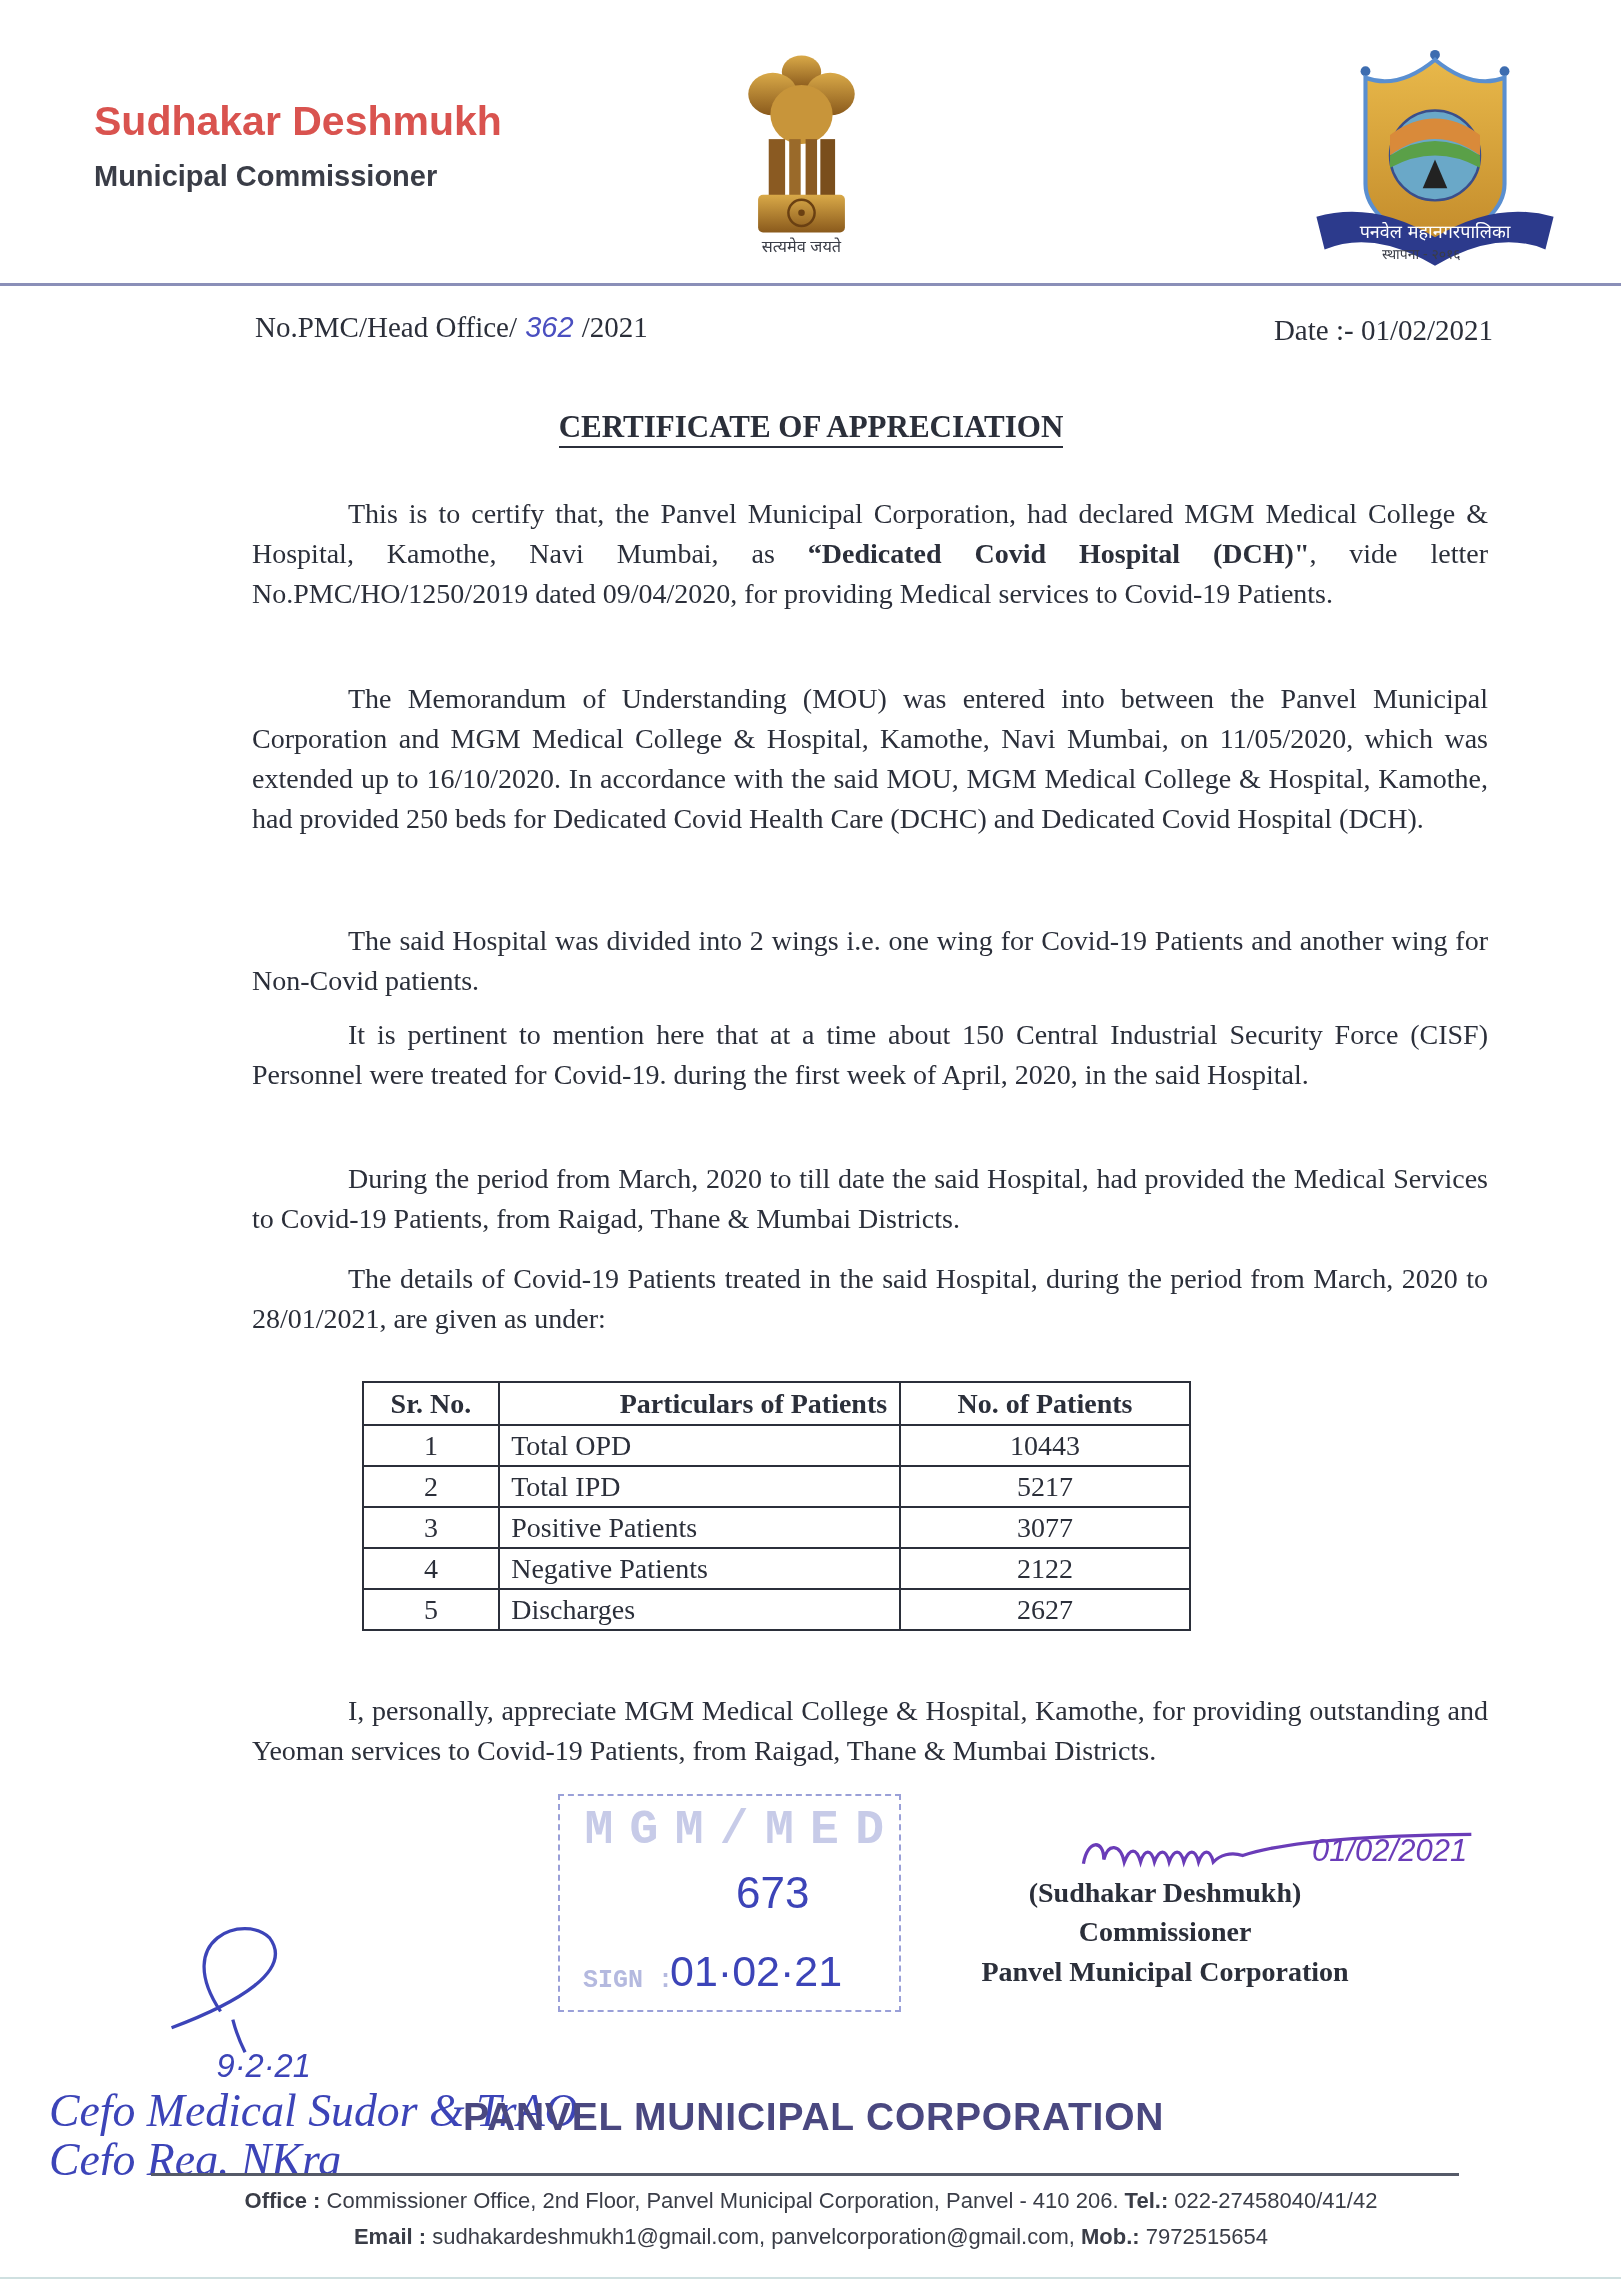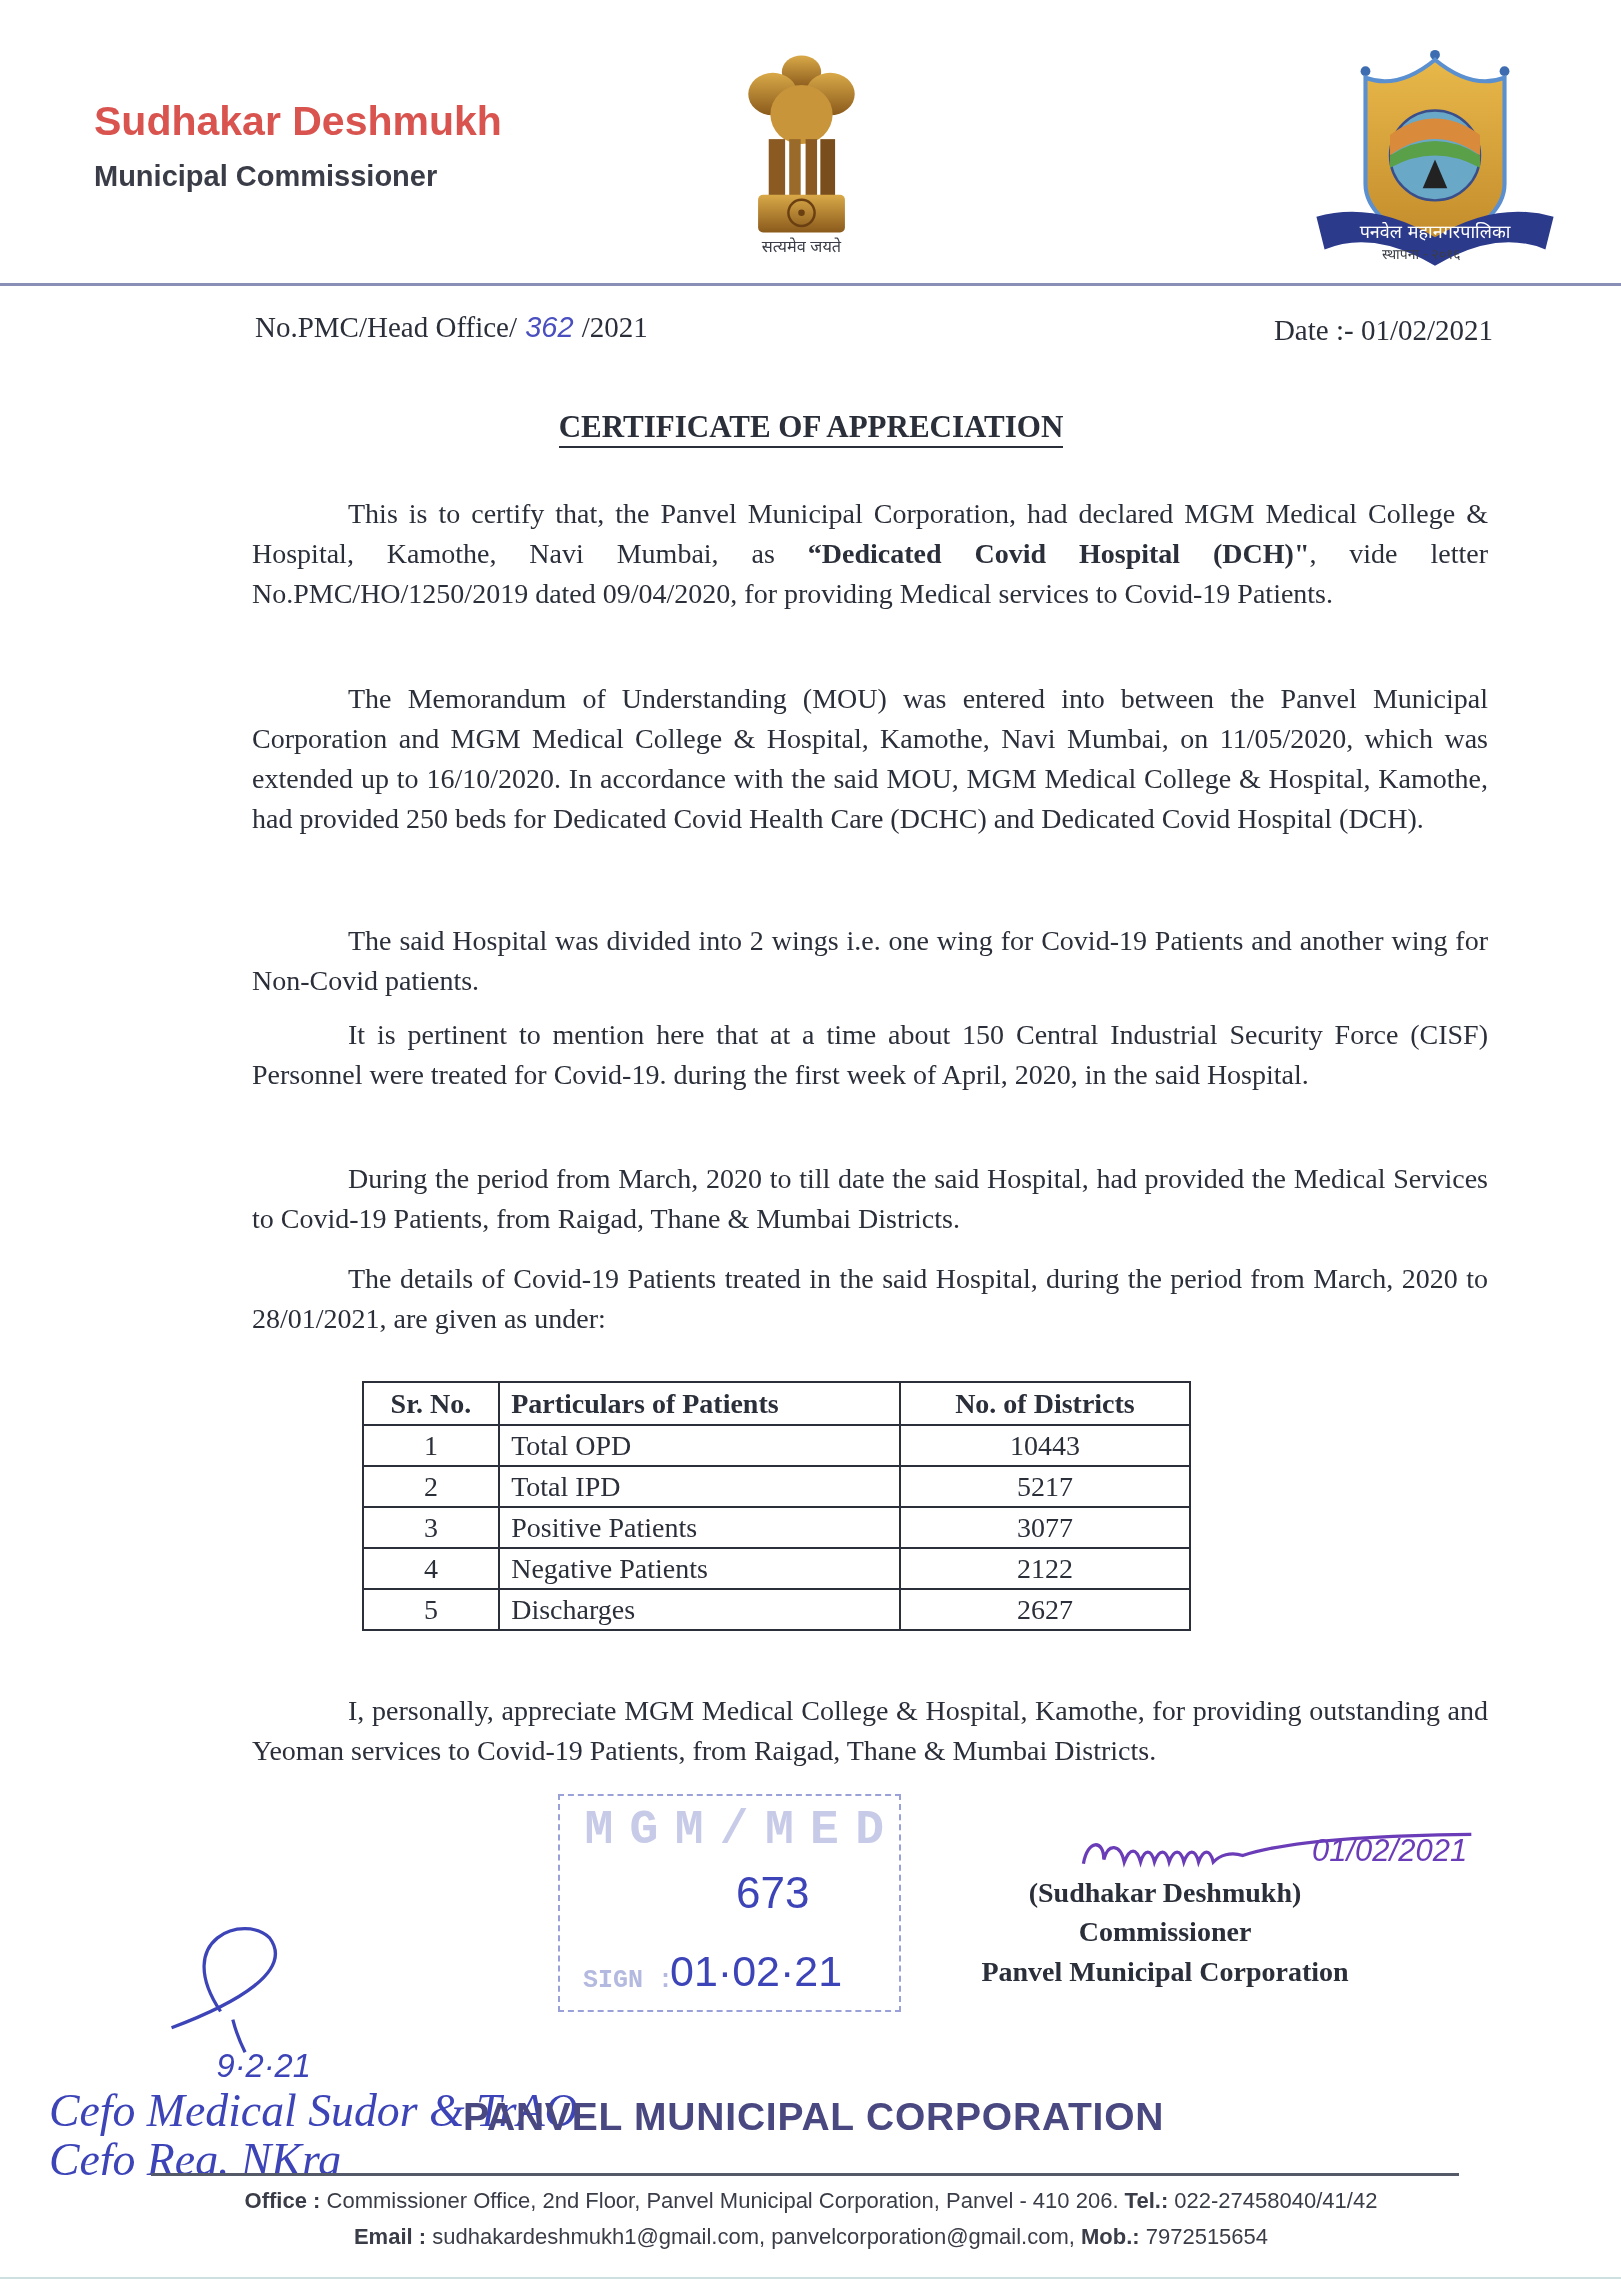--- a/index.html
+++ b/index.html
@@ -29,21 +29,21 @@
           line-height: 40px; text-align: justify; color: #2b2f3a; text-indent: 96px; }
   .para b { font-weight: bold; }
 
   
   table.patients { position: absolute; left: 362px; top: 1381px; border-collapse: collapse;
           font-family: "Liberation Serif", serif; color: #2b2f3a; }
   table.patients td, table.patients th { border: 2.5px solid #2b2f3a; height: 39px; padding: 0 11.4px; font-size: 28px; }
   table.patients th { font-weight: bold; height: 41px; }
   .c1 { width: 111px; text-align: center; }
   .c2 { width: 376px; text-align: left; }
-  .c2h { text-align: left; margin-top: 8px; }
+  .c2h { text-align: right; margin-top: 8px; }
   .c3 { width: 266px; text-align: center; }
 
   
   .stamp { left: 558px; top: 1794px; width: 339px; height: 214px; border: 2.5px dashed #9aa0d8; }
   .stamp-head { left: 24.5px; top: 6.5px; font-size: 48px; letter-spacing: 16.3px; color: #c7cbe8; font-family: "Liberation Mono", monospace; font-weight: bold; }
   .stamp-num { left: 176px; top: 72px; font-size: 44px; color: #3c44b8; font-family: "Liberation Sans", sans-serif; }
   .stamp-sign { left: 23px; top: 170px; font-size: 25px; color: #b4b9df; font-family: "Liberation Mono", monospace; font-weight: bold; }
   .stamp-date { left: 110px; top: 151px; font-size: 43px; color: #3c44b8; font-family: "Liberation Sans", sans-serif; }
 
   
@@ -131,21 +131,21 @@
 <div class="abs para" style="top:921px;">The said Hospital was divided into 2 wings i.e. one wing for Covid-19 Patients and another wing for Non-Covid patients.</div>
 <div class="abs para" style="top:1015px;">It is pertinent to mention here that at a time about 150 Central Industrial Security Force (CISF) Personnel were treated for Covid-19. during the first week of April, 2020, in the said Hospital.</div>
 <div class="abs para" style="top:1159px;">During the period from March, 2020 to till date the said Hospital, had provided the Medical Services to Covid-19 Patients, from Raigad, Thane &amp; Mumbai Districts.</div>
 <div class="abs para" style="top:1259px;">The details of Covid-19 Patients treated in the said Hospital, during the period from March, 2020 to 28/01/2021, are given as under:</div>
 
 <table class="patients">
   <thead>
     <tr>
       <th class="c1">Sr. No.</th>
       <th class="c2 c2h">Particulars of Patients</th>
-      <th class="c3">No. of Districts</th>
+      <th class="c3">No. of Patients</th>
     </tr>
   </thead>
   <tbody>
     <tr>
       <td class="c1">1</td>
       <td class="c2">Total OPD</td>
       <td class="c3">10443</td>
     </tr>
     <tr>
       <td class="c1">2</td>

